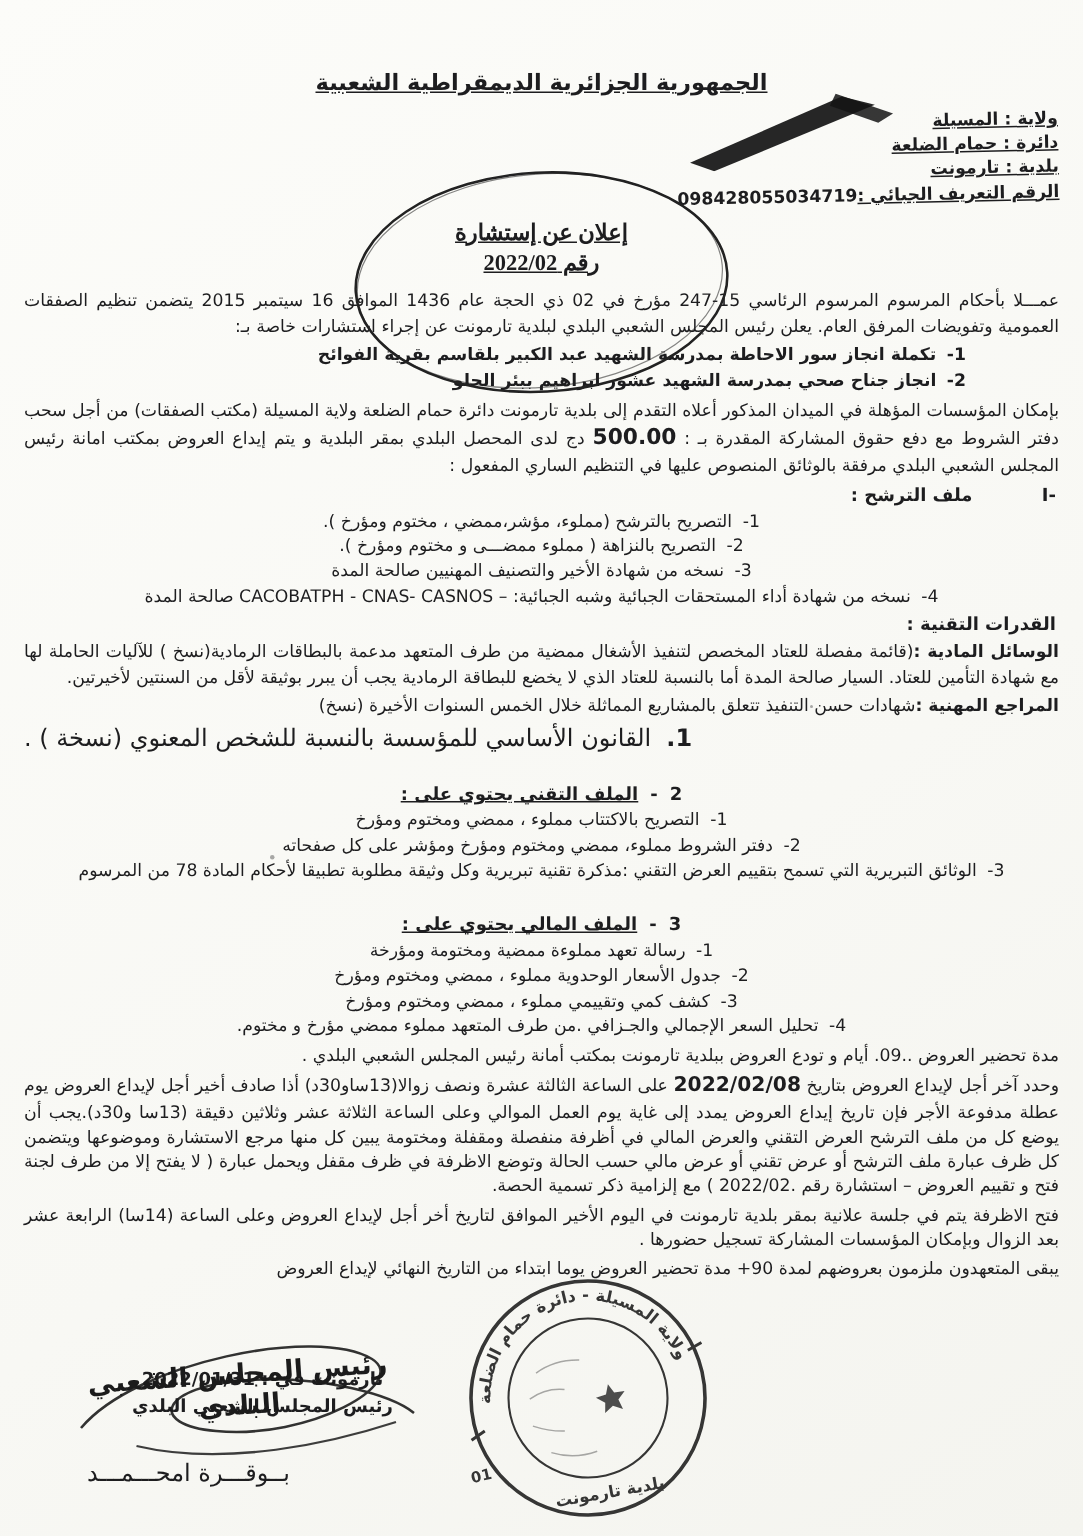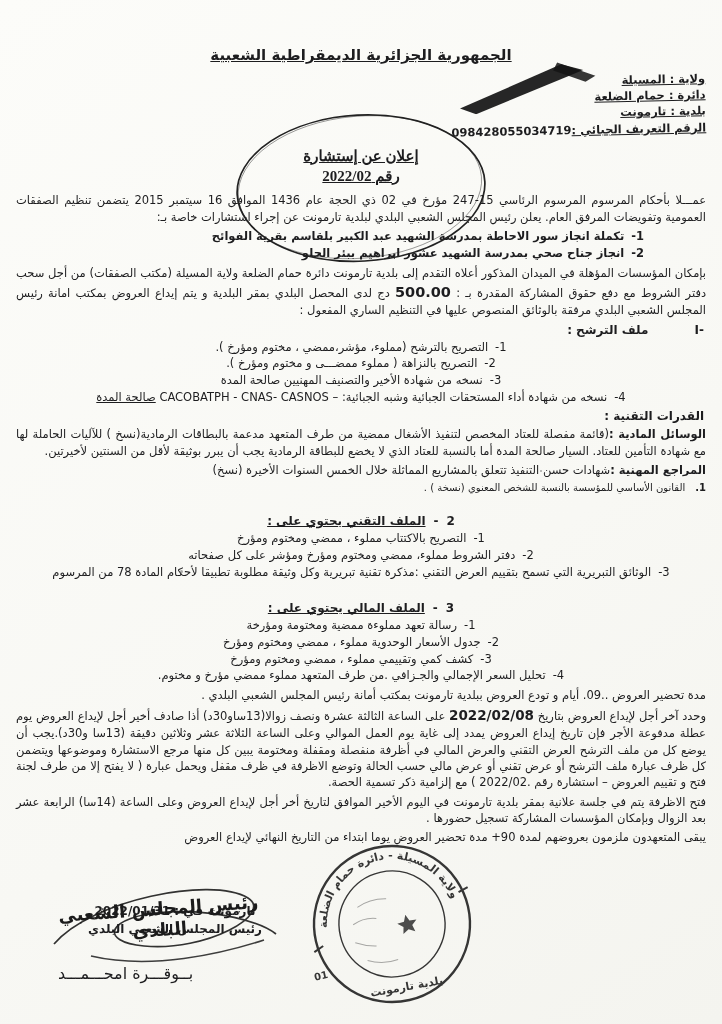--- a/index.html
+++ b/index.html
@@ -23,22 +23,22 @@
   .amount{font-size:14.5px;font-weight:bold;}
   .big-num{font-size:13.5px;font-weight:bold;}
   .projects{margin:2px 62px 3px 0;font-weight:bold;font-size:11.5px;line-height:1.5;text-align:right;}
   .projects .num,.cl-item .num{margin-left:7px;}
   .sec-head{font-size:12px;font-weight:bold;margin:4px 2px 2px 0;}
   .sec-head .roman{margin-left:42px;}
   .center-list{text-align:center;font-size:11.5px;line-height:1.45;}
   .center-head{text-align:center;font-size:12px;font-weight:bold;margin:21px 0 2px 0;}
   .center-head .underline{text-decoration:underline;}
   .center-head .n{margin-left:8px;}
-  .underline{text-decoration:underline;}
-  .statute{text-align:right;font-size:10px;margin:4px 0 2px 0;}
+  .underline{}
+  .statute{text-align:left;font-size:16px;margin:4px 0 2px 0;}
   .statute .num{margin-left:10px;font-weight:bold;}
   .single{ text-align:right;}
   .sigzone{position:relative;height:168px;margin-top:6px;}
   .sig-block{position:absolute;left:64px;top:8px;width:190px;text-align:center;font-size:12px;font-weight:bold;line-height:1.5;margin-top:42px;}
   .sig-script{position:absolute;left:18px;top:46px;width:250px;text-align:center;font-size:18px;font-weight:bold;transform:rotate(-4deg);color:#1b1b1b;letter-spacing:.5px;}
   .sig-swirl{position:absolute;left:20px;top:30px;pointer-events:none;}
   .sig-name{position:absolute;left:42px;top:112px;font-size:16px;font-weight:normal;letter-spacing:2px;text-align:right;}
   .stampwrap{position:absolute;left:288px;top:-14px;transform:rotate(-13deg);opacity:.92;}
   .speck1,.speck2{position:absolute;background:#555;border-radius:50%;opacity:.5;}
   .speck1{width:3px;height:3px;left:180px;top:570px;}

